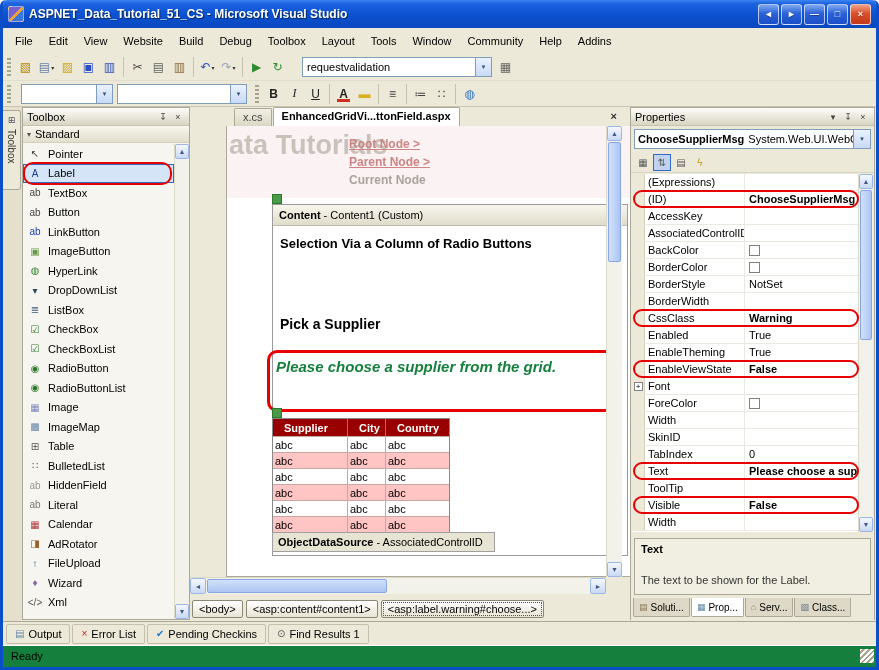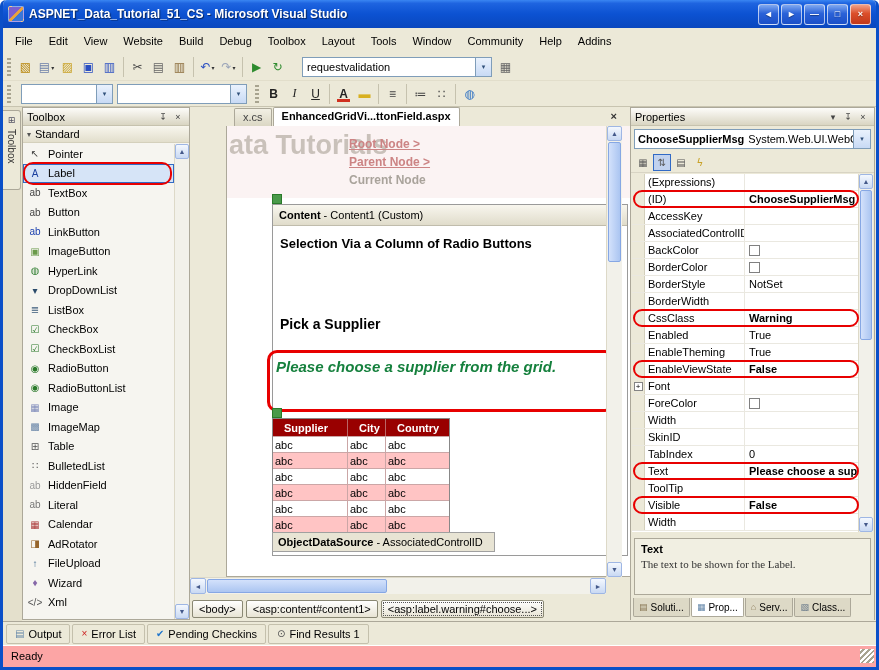--- a/index.html
+++ b/index.html
@@ -179,35 +179,35 @@
   .swatch { display:none; width:11px; height:11px; border:1px solid #808080; background:#fff; margin-right:3px; flex:none; }
   .swatch.show { display:inline-block; }
   .prow.circled::after { content:""; position:absolute; left:1px; right:1px; top:-1px; bottom:-1px;
     border:2px solid #E80000; border-radius:9px; pointer-events:none; z-index:2; }
   .pscroll { position:absolute; right:1px; top:66px; width:15px; height:358px; }
   .p-vthumb { top:16px; height:150px; }
 
   .pdesc { position:absolute; left:3px; right:3px; top:430px; height:57px; background:#F1EFE2;
     border:1px solid #ACA899; padding:4px 6px; overflow:hidden; }
   .pdesc-title { font-weight:bold; }
-  .pdesc-text { margin-top:3px; color:#333;font-family:Liberation Serif, serif; }
+  .pdesc-text { margin-top:19px; color:#333; }
   .ptabs { position:absolute; left:0; right:0; top:490px; height:23px; background:#ECE9D8;
     display:flex; align-items:flex-start; gap:1px; padding-left:2px; }
   .ptab { display:flex; align-items:center; gap:3px; height:19px; padding:0 5px; font-size:10px;
     border:1px solid #ACA899; border-top:none; border-radius:0 0 2px 2px; background:#DDD9C6; white-space:nowrap; }
   .ptab.active { background:#fff; }
   .ptab .picn { font-size:9px; }
 
   
   .bottom-strip { position:absolute; left:0; top:621px; width:873px; height:24px; background:#ECE9D8;
     border-top:1px solid #ACA899; display:flex; align-items:center; gap:2px; padding-left:3px; }
   .btab { display:flex; align-items:center; gap:4px; height:20px; padding:0 8px;
     border:1px solid #C4C0AC; border-radius:2px; background:#ECE9D8; white-space:nowrap; }
   .btab .bicn { font-size:10px; }
-  .statusbar { position:absolute; left:0; top:645px; width:873px; height:22px; background:#fca5a5;
+  .statusbar { position:absolute; left:0; top:645px; width:873px; height:22px; background:#15803d;
     box-shadow:inset 0 1px 0 #fff; display:flex; align-items:center; padding-left:8px; }
   .grip-corner { margin-left:auto; margin-right:2px; width:14px; height:14px;
     background:repeating-linear-gradient(135deg,#FFFFFF 0 2px,#A8A490 2px 4px); }
 </style>
 </head>
 <body>
 
 <div class="screen">
 
   <div class="titlebar">

